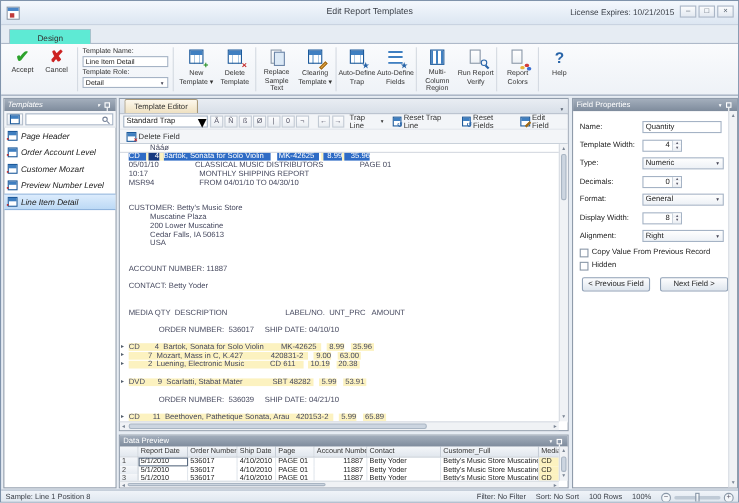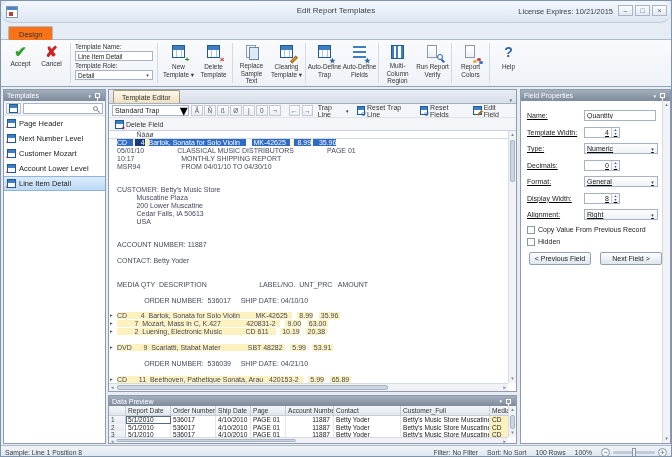--- a/index.html
+++ b/index.html
@@ -1,30 +1,30 @@
 <!DOCTYPE html>
 <html><head>
 <meta charset="utf-8">
 <style>
   html,body{margin:0;padding:0;background:#fff;}
   *{box-sizing:border-box;font-family:"Liberation Sans",sans-serif;}
   #win{position:relative;width:672px;height:457px;border:1px solid #7f93ab;background:#e6ecf3;overflow:hidden;}
 
   
-  #titlebar{position:absolute;left:0;top:0;right:0;height:22px;background:linear-gradient(#f4f8fd,#dce6f2);border-bottom:1px solid #c3cedd;border-radius:11px;}
+  #titlebar{position:absolute;left:0;top:0;right:0;height:22px;background:linear-gradient(#f4f8fd,#dce6f2);border-bottom:1px solid #c3cedd;}
   #appicon{position:absolute;left:5px;top:5px;width:12px;height:12px;border:1px solid #8a98a8;background:#fff;}
   #appicon::before{content:"";position:absolute;left:0;top:0;right:0;height:3px;background:#4a86c8;}
   #appicon::after{content:"";position:absolute;left:2px;top:5px;width:4px;height:4px;background:#c03a3a;}
   #title{position:absolute;left:0;right:0;top:5px;text-align:center;font-size:8px;color:#3a3f47;}
   #license{position:absolute;right:58px;top:6px;font-size:7.5px;color:#3a3f47;}
   .winbtn{position:absolute;top:4px;width:15px;height:11px;border:1px solid #aab6c6;background:linear-gradient(#fbfcfd,#e3e9f1);font-size:7px;line-height:9px;text-align:center;color:#55606e;}
 
   
   #tabrow{position:absolute;left:0;top:22px;right:0;height:17px;background:#e6ecf3;border-bottom:1px solid #aeb9c9;}
-  #designtab{position:absolute;left:7px;top:3px;height:15px;padding:0 10px;background:#f97316;border:1px solid #aeb9c9;border-bottom:none;border-radius:2px 2px 0 0;font-size:7.5px;color:#333;display:flex;align-items:center;}
+  #designtab{position:absolute;left:7px;top:3px;height:15px;padding:0 25px;background:#5eead4;border:1px solid #aeb9c9;border-bottom:none;border-radius:2px 2px 0 0;font-size:7.5px;color:#333;display:flex;align-items:center;}
 
   
   #ribbon{position:absolute;left:0;top:39px;right:0;height:47px;background:linear-gradient(#fafbfd,#eef2f7);border-bottom:1px solid #93a1b4;display:flex;align-items:stretch;padding:1px 2px;}
   .rsep{width:1px;background:#d4dae2;margin:2px 1px;}
   .rgroup{display:flex;align-items:stretch;padding:0 2px;}
   .bigbtn{width:35px;display:flex;flex-direction:column;align-items:center;padding-top:2px;font-size:6.4px;color:#333;text-align:center;line-height:1.18;}
   .bigbtn .ic{position:relative;width:20px;height:19px;margin-bottom:1px;}
   .glyphbtn{width:31px;display:flex;flex-direction:column;align-items:center;padding-top:3px;font-size:6.6px;color:#333;}
   .glyphbtn .g{font-size:15px;line-height:16px;font-weight:bold;}
   .g-accept{color:#2ca22c;} .g-cancel{color:#cc2222;}
@@ -48,21 +48,21 @@
   .qmark{position:absolute;left:0;top:0;width:100%;text-align:center;font-size:14px;font-weight:bold;color:#2864a8;line-height:19px;}
 
   
   .panel{position:absolute;background:#fff;border:1px solid #909cab;}
   .phead{height:11px;background:linear-gradient(#a3aebc,#7e8b9c);display:flex;align-items:center;padding:0 3px;color:#fff;font-size:7px;}
   .phead .sp{flex:1;}
   .phead .pda{font-size:5px;margin-right:4px;}
   .pin{position:relative;width:5px;height:5px;border:1px solid #fff;margin-right:2px;}
   .pin::after{content:"";position:absolute;left:1px;top:4px;width:1px;height:3px;background:#fff;}
 
-  #tpl-panel{left:2px;top:88px;width:103px;height:355px;}
+  #tpl-panel{left:2px;top:88px;width:103px;height:355px;font-style:italic;}
   #tpl-search{display:flex;align-items:center;height:15px;border-bottom:1px solid #dfe4ea;padding:1px 2px;background:#f4f6f9;}
   .tblico{position:relative;width:9px;height:9px;border:1px solid #1d5a9b;background:linear-gradient(#3f7fc1,#3f7fc1) 0 0/100% 3px no-repeat,#fff;}
   .minibdg{position:absolute;right:-2px;bottom:-3px;font-size:6px;font-weight:bold;line-height:1;}
   #tpl-searchbtn{width:15px;height:11px;border:1px solid #b5bfcc;background:linear-gradient(#fdfdfe,#e8edf3);display:flex;align-items:center;justify-content:center;margin-right:2px;}
   #tpl-searchbox{flex:1;height:11px;border:1px solid #a5b3c5;background:#fff;position:relative;}
   .smag{position:absolute;right:4px;top:2px;width:5px;height:5px;border:1px solid #76839a;border-radius:50%;}
   .smag::after{content:"";position:absolute;right:-3px;bottom:-2px;width:3px;height:1px;background:#76839a;transform:rotate(45deg);}
   .tpl-item{display:flex;align-items:center;height:15px;padding-left:3px;font-size:7.5px;color:#222;gap:3px;}
   .tpl-item.sel{background:linear-gradient(#dcecfd,#bcd9f5);border-top:1px solid #8fb4dd;border-bottom:1px solid #8fb4dd;}
 
@@ -98,21 +98,21 @@
   .gcell{flex:none;height:7.5px;font-size:6.6px;color:#222;padding-left:2px;overflow:hidden;white-space:nowrap;border-right:1px solid #e2e7ed;}
   .ghead .gcell{height:10px;background:linear-gradient(#f4f6f9,#e1e7ee);border-right:1px solid #c6cdd6;border-bottom:1px solid #c6cdd6;color:#333;line-height:10px;}
   .gnum{background:linear-gradient(#f4f6f9,#e7ecf2);border-right:1px solid #c6cdd6;color:#444;}
   .ycell{background:#fcf2c0;}
   .rcell{text-align:right;padding-right:3px;}
   .fcell{outline:1px solid #5a6b80;outline-offset:-1px;}
   #dp-vscroll{bottom:6px;} #dp-vscroll .thumb{top:9px;height:14px;}
   #dp-hscroll{right:8px;height:6px;} #dp-hscroll .thumb{left:7px;width:45%;height:3px;}
 
   #fp-panel{left:519px;top:88px;width:151px;height:355px;}
-  #fp-form{padding-top:9px;text-decoration:underline;}
+  #fp-form{padding-top:9px;}
   .fp-row{display:flex;align-items:center;margin:0 10px 5.5px 6px;}
   .fp-row label{flex:0 0 57px;font-size:7px;color:#222;}
   .ftext{width:72px;height:11px;border:1px solid #a5b3c5;font-size:7px;padding:0 2px;color:#222;background:#fff;}
   .fcombo{display:flex;align-items:center;width:74px;height:11px;border:1px solid #a5b3c5;background:linear-gradient(#fefefe,#edf1f6);}
   .fcombo .val{flex:1;font-size:7px;padding-left:2px;color:#222;}
   .spin{display:flex;width:36px;height:11px;border:1px solid #a5b3c5;background:#fff;}
   .spin .val{flex:1;text-align:right;font-size:7px;padding-right:2px;color:#222;line-height:10px;}
   .spin .arrs{width:8px;border-left:1px solid #c5ced8;display:flex;flex-direction:column;}
   .spin .arrs div{flex:1;font-size:3.5px;line-height:4.5px;text-align:center;color:#556;background:linear-gradient(#fdfdfe,#e9edf2);}
   .cb-row{display:flex;align-items:center;gap:3px;margin:0 6px 4px 6px;}
@@ -279,33 +279,33 @@
         <div class="tpl-item">
           <span class="tblico">
             <span class="minibdg" style="color: rgb(194, 34, 34); left: -2px; right: auto;">▪</span>
           </span>
           <span>Page Header</span>
         </div>
         <div class="tpl-item">
           <span class="tblico">
             <span class="minibdg" style="color: rgb(194, 34, 34); left: -2px; right: auto;">▪</span>
           </span>
-          <span>Next Number Level</span>
+          <span>Order Account Level</span>
         </div>
         <div class="tpl-item">
           <span class="tblico">
             <span class="minibdg" style="color: rgb(194, 34, 34); left: -2px; right: auto;">▪</span>
           </span>
           <span>Customer Mozart</span>
         </div>
         <div class="tpl-item">
           <span class="tblico">
             <span class="minibdg" style="color: rgb(194, 34, 34); left: -2px; right: auto;">▪</span>
           </span>
-          <span>Account Lower Level</span>
+          <span>Preview Number Level</span>
         </div>
         <div class="tpl-item sel">
           <span class="tblico">
             <span class="minibdg" style="color: rgb(194, 34, 34); left: -2px; right: auto;">▪</span>
           </span>
           <span>Line Item Detail</span>
         </div>
       </div>
   </div>
 

